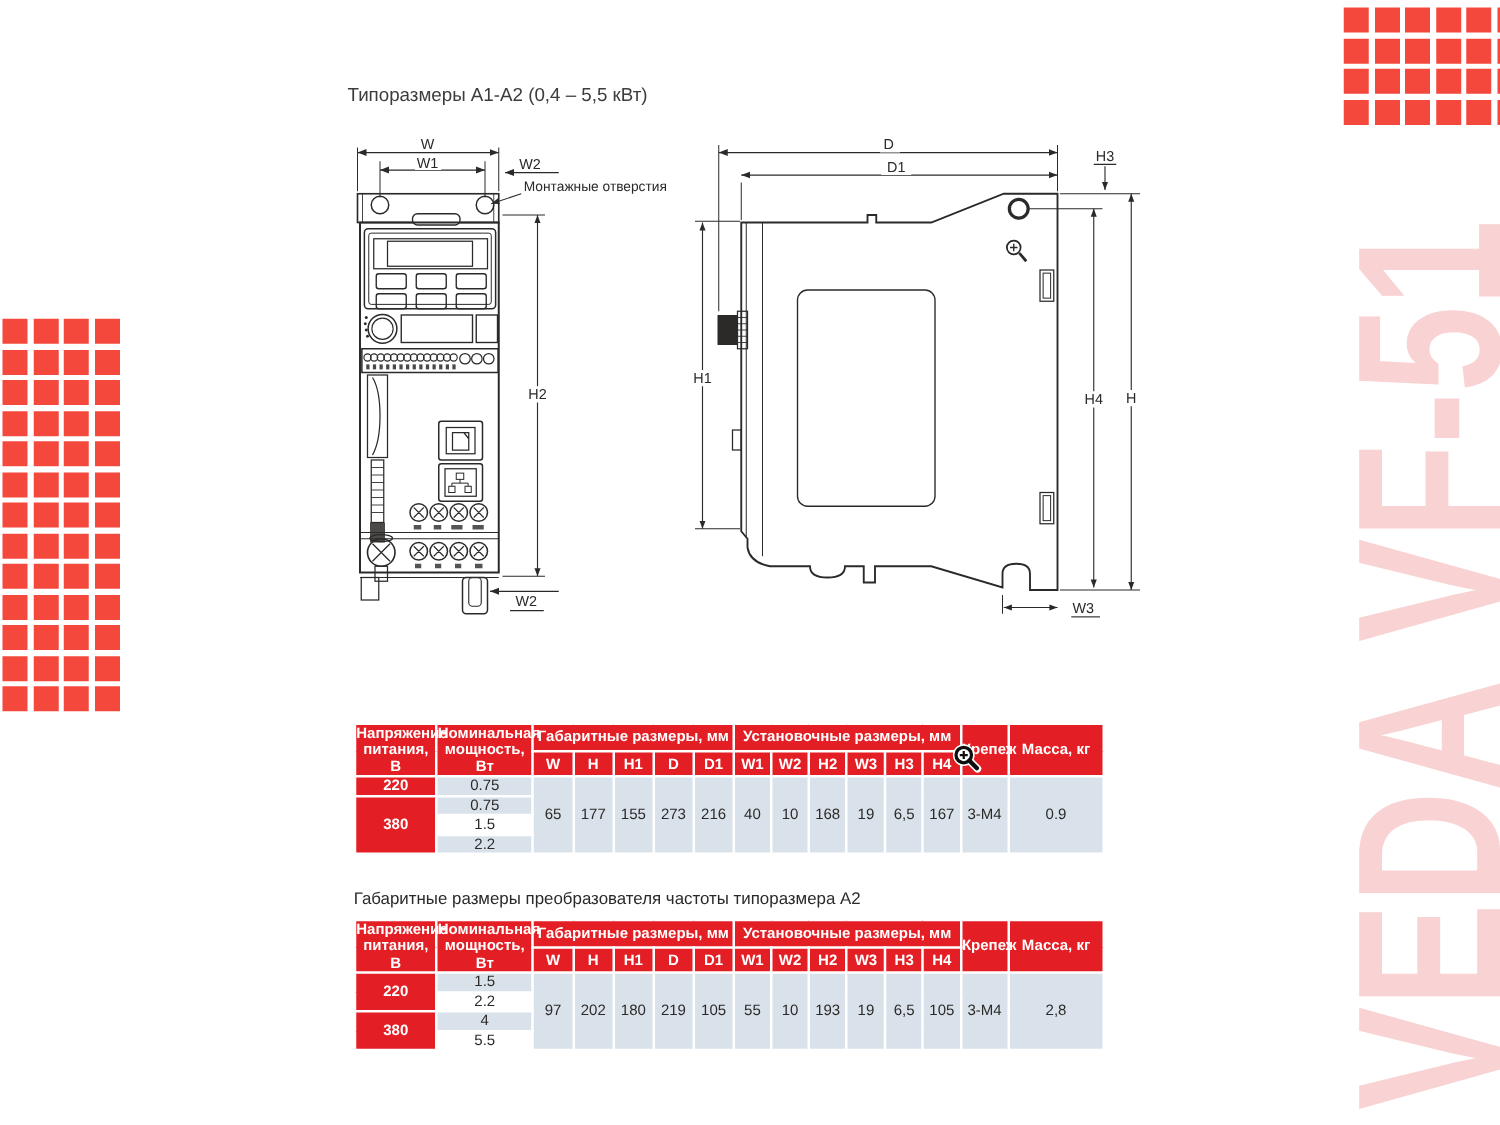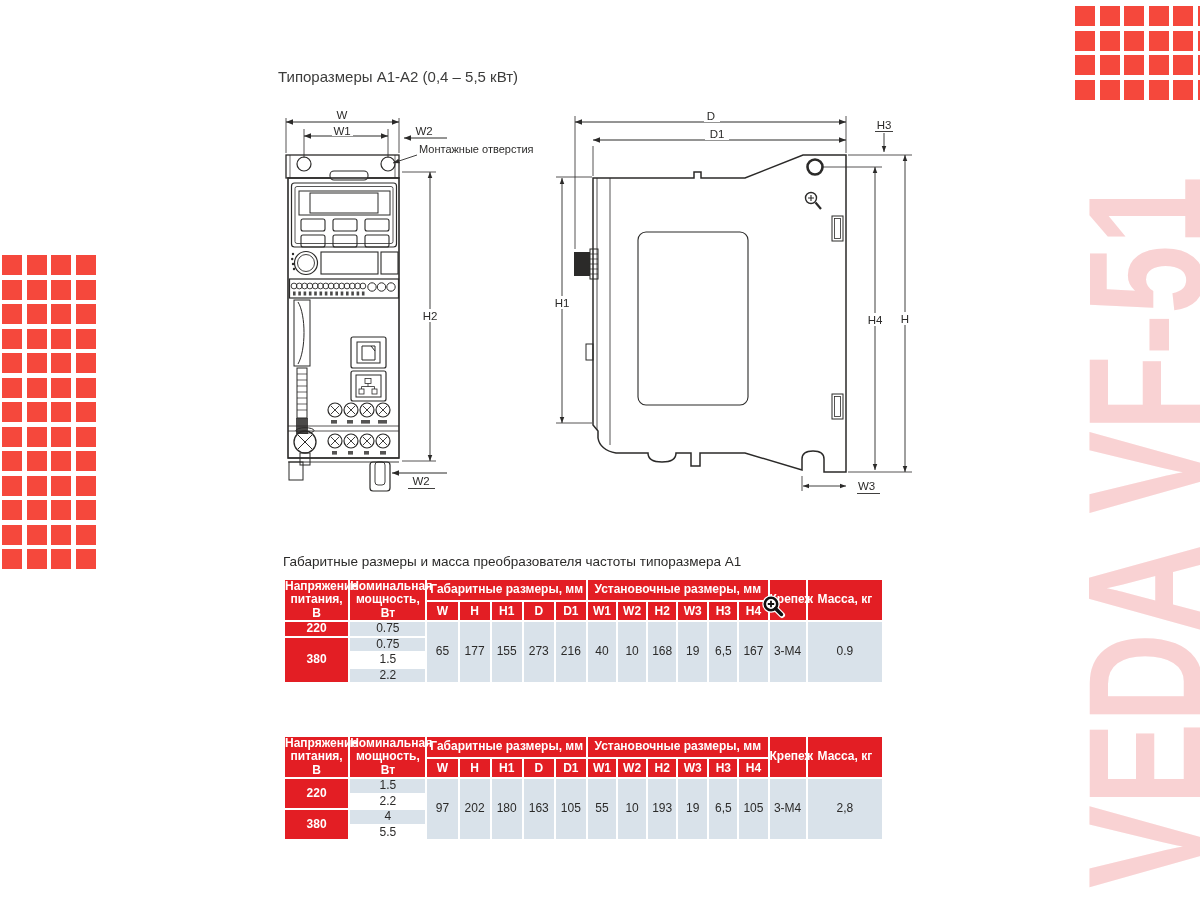--- a/index.html
+++ b/index.html
@@ -396,21 +396,20 @@
 
       <g>
         <path d="M802,476 V491" stroke-width="0.8"></path>
         <line x1="803" y1="486" x2="846" y2="486" stroke-width="0.9" marker-start="url(#ar)" marker-end="url(#ar)"></line>
         <text x="858" y="490" font-size="11.5" fill="#2b2a29" stroke="none">W3</text>
         <line x1="857" y1="493.5" x2="880" y2="493.5" stroke-width="0.9"></line>
       </g>
     </g>
   </svg>
 
-  <div class="table-caption" style="top:554px;">Габаритные размеры и масса преобразователя частоты типоразмера А1</div>
 
   <table class="dim-table" style="left:283px;top:578px;">
     <colgroup>
       <col style="width:65px">
         <col style="width:77px">
       <col style="width:32px">
         <col style="width:32px">
         <col style="width:32px">
         <col style="width:32px">
         <col style="width:32px">
@@ -478,20 +477,21 @@
   </table>
 
   <svg class="cursor-icon" style="left:761px;top:594px;" width="26" height="26" viewBox="0 0 26 26">
     <line x1="14" y1="14" x2="21" y2="21" stroke="#fff" stroke-width="6" stroke-linecap="round"></line>
     <circle cx="10" cy="10" r="6.2" fill="#fff" stroke="#fff" stroke-width="5"></circle>
     <circle cx="10" cy="10" r="6.2" fill="#fff" stroke="#101010" stroke-width="2.6"></circle>
     <path d="M6.8,10 H13.2 M10,6.8 V13.2" stroke="#101010" stroke-width="1.8"></path>
     <line x1="14.5" y1="14.5" x2="20.5" y2="20.5" stroke="#101010" stroke-width="3.4" stroke-linecap="round"></line>
   </svg>
 
+  <div class="table-caption" style="top:711px;">Габаритные размеры преобразователя частоты типоразмера А2</div>
 
   <table class="dim-table" style="left:283px;top:735px;">
     <colgroup>
       <col style="width:65px">
         <col style="width:77px">
       <col style="width:32px">
         <col style="width:32px">
         <col style="width:32px">
         <col style="width:32px">
         <col style="width:32px">
@@ -527,21 +527,21 @@
         <th class="red sub">H4</th>
       </tr>
     </thead>
     <tbody>
       <tr>
         <td rowspan="2" class="red vol">220</td>
         <td class="blu">1.5</td>
         <td rowspan="4" class="blu">97</td>
         <td rowspan="4" class="blu">202</td>
         <td rowspan="4" class="blu">180</td>
-        <td rowspan="4" class="blu">163</td>
+        <td rowspan="4" class="blu">219</td>
         <td rowspan="4" class="blu">105</td>
         <td rowspan="4" class="blu">55</td>
         <td rowspan="4" class="blu">10</td>
         <td rowspan="4" class="blu">193</td>
         <td rowspan="4" class="blu">19</td>
         <td rowspan="4" class="blu">6,5</td>
         <td rowspan="4" class="blu">105</td>
         <td rowspan="4" class="blu">3-М4</td>
         <td rowspan="4" class="blu">2,8</td>
       </tr>

